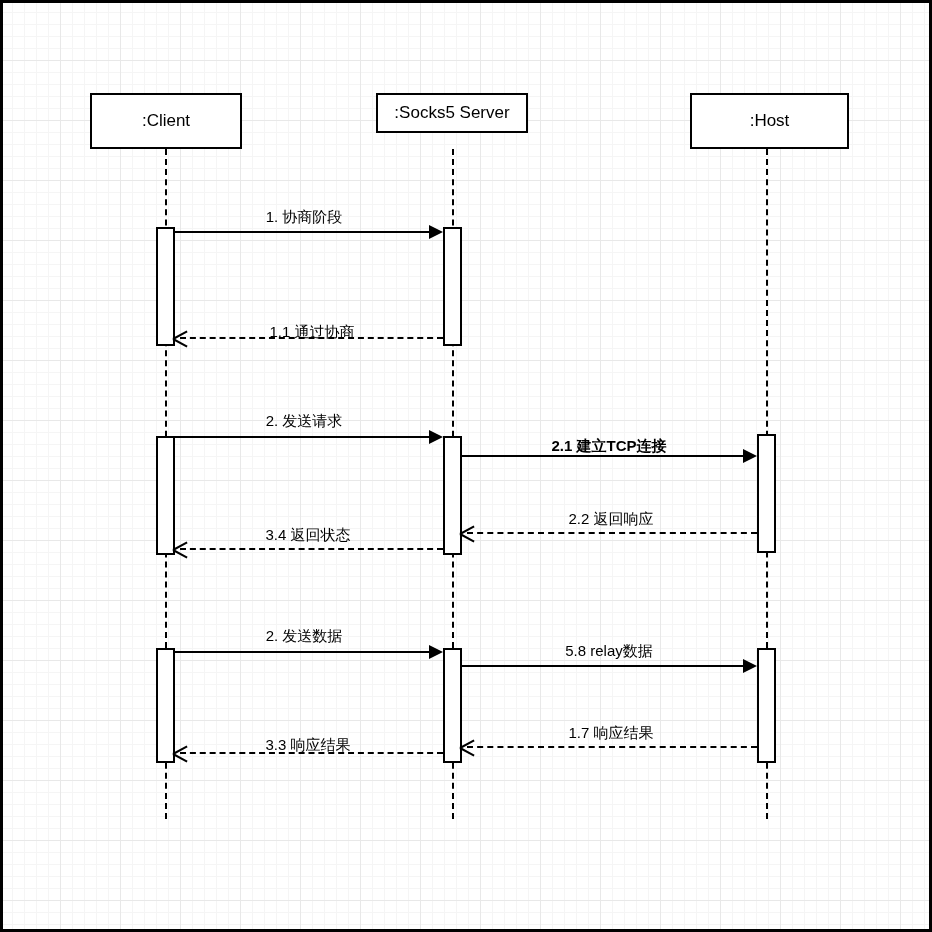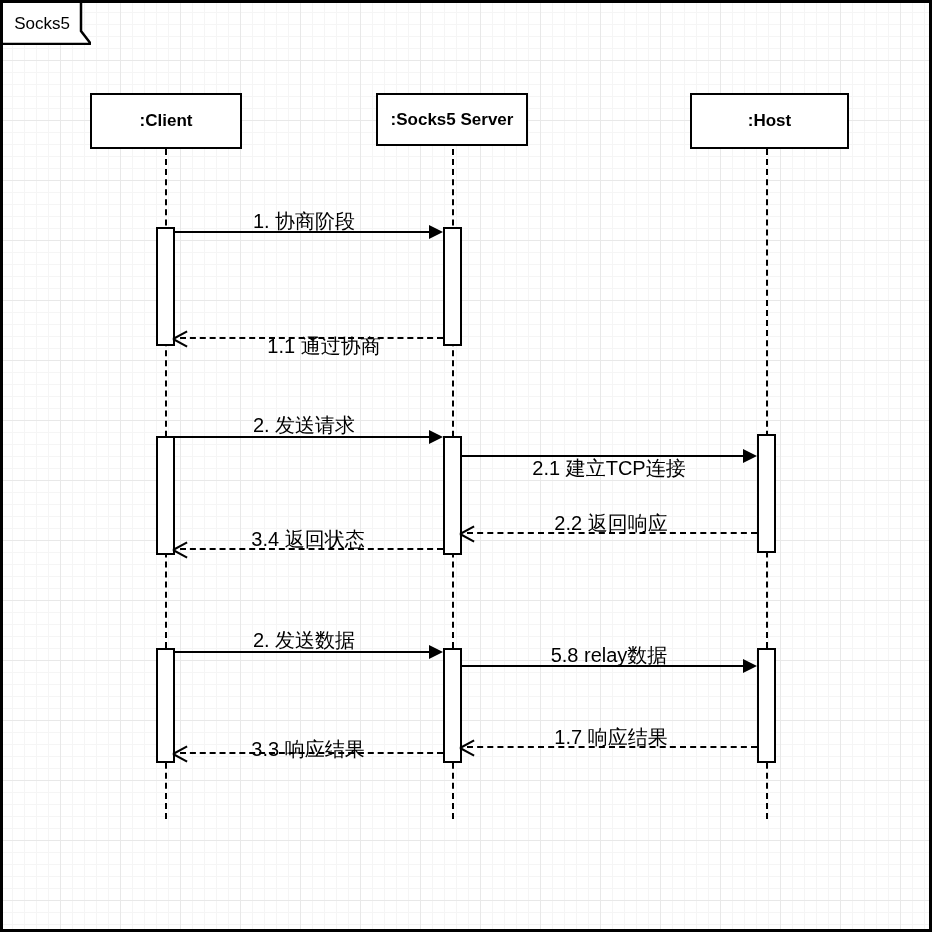--- a/index.html
+++ b/index.html
@@ -58,21 +58,20 @@
     position: absolute;
     background: #ffffff;
     border: 2px solid #000000;
     box-sizing: border-box;
     display: flex;
     align-items: center;
     justify-content: center;
     font-size: 17px;
     color: #000000;
     white-space: nowrap;
-    font-weight: bold;
   }
   
   .lifeline-stem {
     position: absolute;
     width: 0;
     border-left: 2px dashed #000000;
   }
   
   .activation {
     position: absolute;
@@ -117,44 +116,38 @@
   .arrow-head.open-left::before {
     top: 7px;
     transform: rotate(-28deg);
   }
   .arrow-head.open-left::after {
     top: 7px;
     transform: rotate(28deg);
   }
   .msg-label {
     position: absolute;
-    font-size: 20px;
+    font-size: 15px;
     color: #000000;
     white-space: nowrap;
     text-align: center;
     transform: translateX(-50%);
   }
 </style>
 </head>
 <body>
 
 <div id="canvas">
 
-  <div id="frame-tab">
-    <svg width="88" height="42" viewBox="0 0 88 42">
-      <path d="M -2 -2 L 78 -2 L 78 28 L 88 41 L -2 41 Z" fill="#ffffff" stroke="#000000" stroke-width="2.5"></path>
-    </svg>
-    <div class="tab-label">Socks5</div>
-  </div>
 
   <div class="lifeline-box" style="left:90px; top:93px; width:152px; height:56px;">
     <span>:Client</span>
   </div>
 
-  <div class="lifeline-box" style="left:376px; top:93px; width:152px; height:53px;">
+  <div class="lifeline-box" style="left:376px; top:93px; width:152px; height:40px;">
     <span>:Socks5 Server</span>
   </div>
 
   <div class="lifeline-box" style="left:690px; top:93px; width:159px; height:56px;">
     <span>:Host</span>
   </div>
 
   <div class="lifeline-stem" style="left:165px; top:149px; height:670px;"></div>
   <div class="lifeline-stem" style="left:452px; top:149px; height:670px;"></div>
   <div class="lifeline-stem" style="left:766px; top:149px; height:670px;"></div>
@@ -169,29 +162,29 @@
   <div class="activation" style="left:156px; top:648px; height:115px;"></div>
   <div class="activation" style="left:443px; top:648px; height:115px;"></div>
   <div class="activation" style="left:757px; top:648px; height:115px;"></div>
 
   <div class="msg-line" style="left:175px; top:231px; width:254px;"></div>
   <div class="arrow-head solid-right" style="left:429px; top:225px;"></div>
   <div class="msg-label" style="left:304px; top:208px;">1. 协商阶段</div>
 
   <div class="msg-line dashed" style="left:180px; top:337px; width:263px;"></div>
   <div class="arrow-head open-left" style="left:173px; top:331px;"></div>
-  <div class="msg-label" style="left:312px; top:333px;margin-left:12px;">1.1 通过协商</div>
+  <div class="msg-label" style="left:312px; top:323px;">1.1 通过协商</div>
 
   <div class="msg-line" style="left:175px; top:436px; width:254px;"></div>
   <div class="arrow-head solid-right" style="left:429px; top:430px;"></div>
   <div class="msg-label" style="left:304px; top:412px;">2. 发送请求</div>
 
   <div class="msg-line" style="left:462px; top:455px; width:281px;"></div>
   <div class="arrow-head solid-right" style="left:743px; top:449px;"></div>
-  <div class="msg-label" style="left:609px; top:455px;">2.1 建立TCP连接</div>
+  <div class="msg-label" style="left:609px; top:437px;font-weight:bold;">2.1 建立TCP连接</div>
 
   <div class="msg-line dashed" style="left:467px; top:532px; width:290px;"></div>
   <div class="arrow-head open-left" style="left:460px; top:526px;"></div>
   <div class="msg-label" style="left:611px; top:510px;">2.2 返回响应</div>
 
   <div class="msg-line dashed" style="left:180px; top:548px; width:263px;"></div>
   <div class="arrow-head open-left" style="left:173px; top:542px;"></div>
   <div class="msg-label" style="left:308px; top:526px;">3.4 返回状态</div>
 
   <div class="msg-line" style="left:175px; top:651px; width:254px;"></div>

